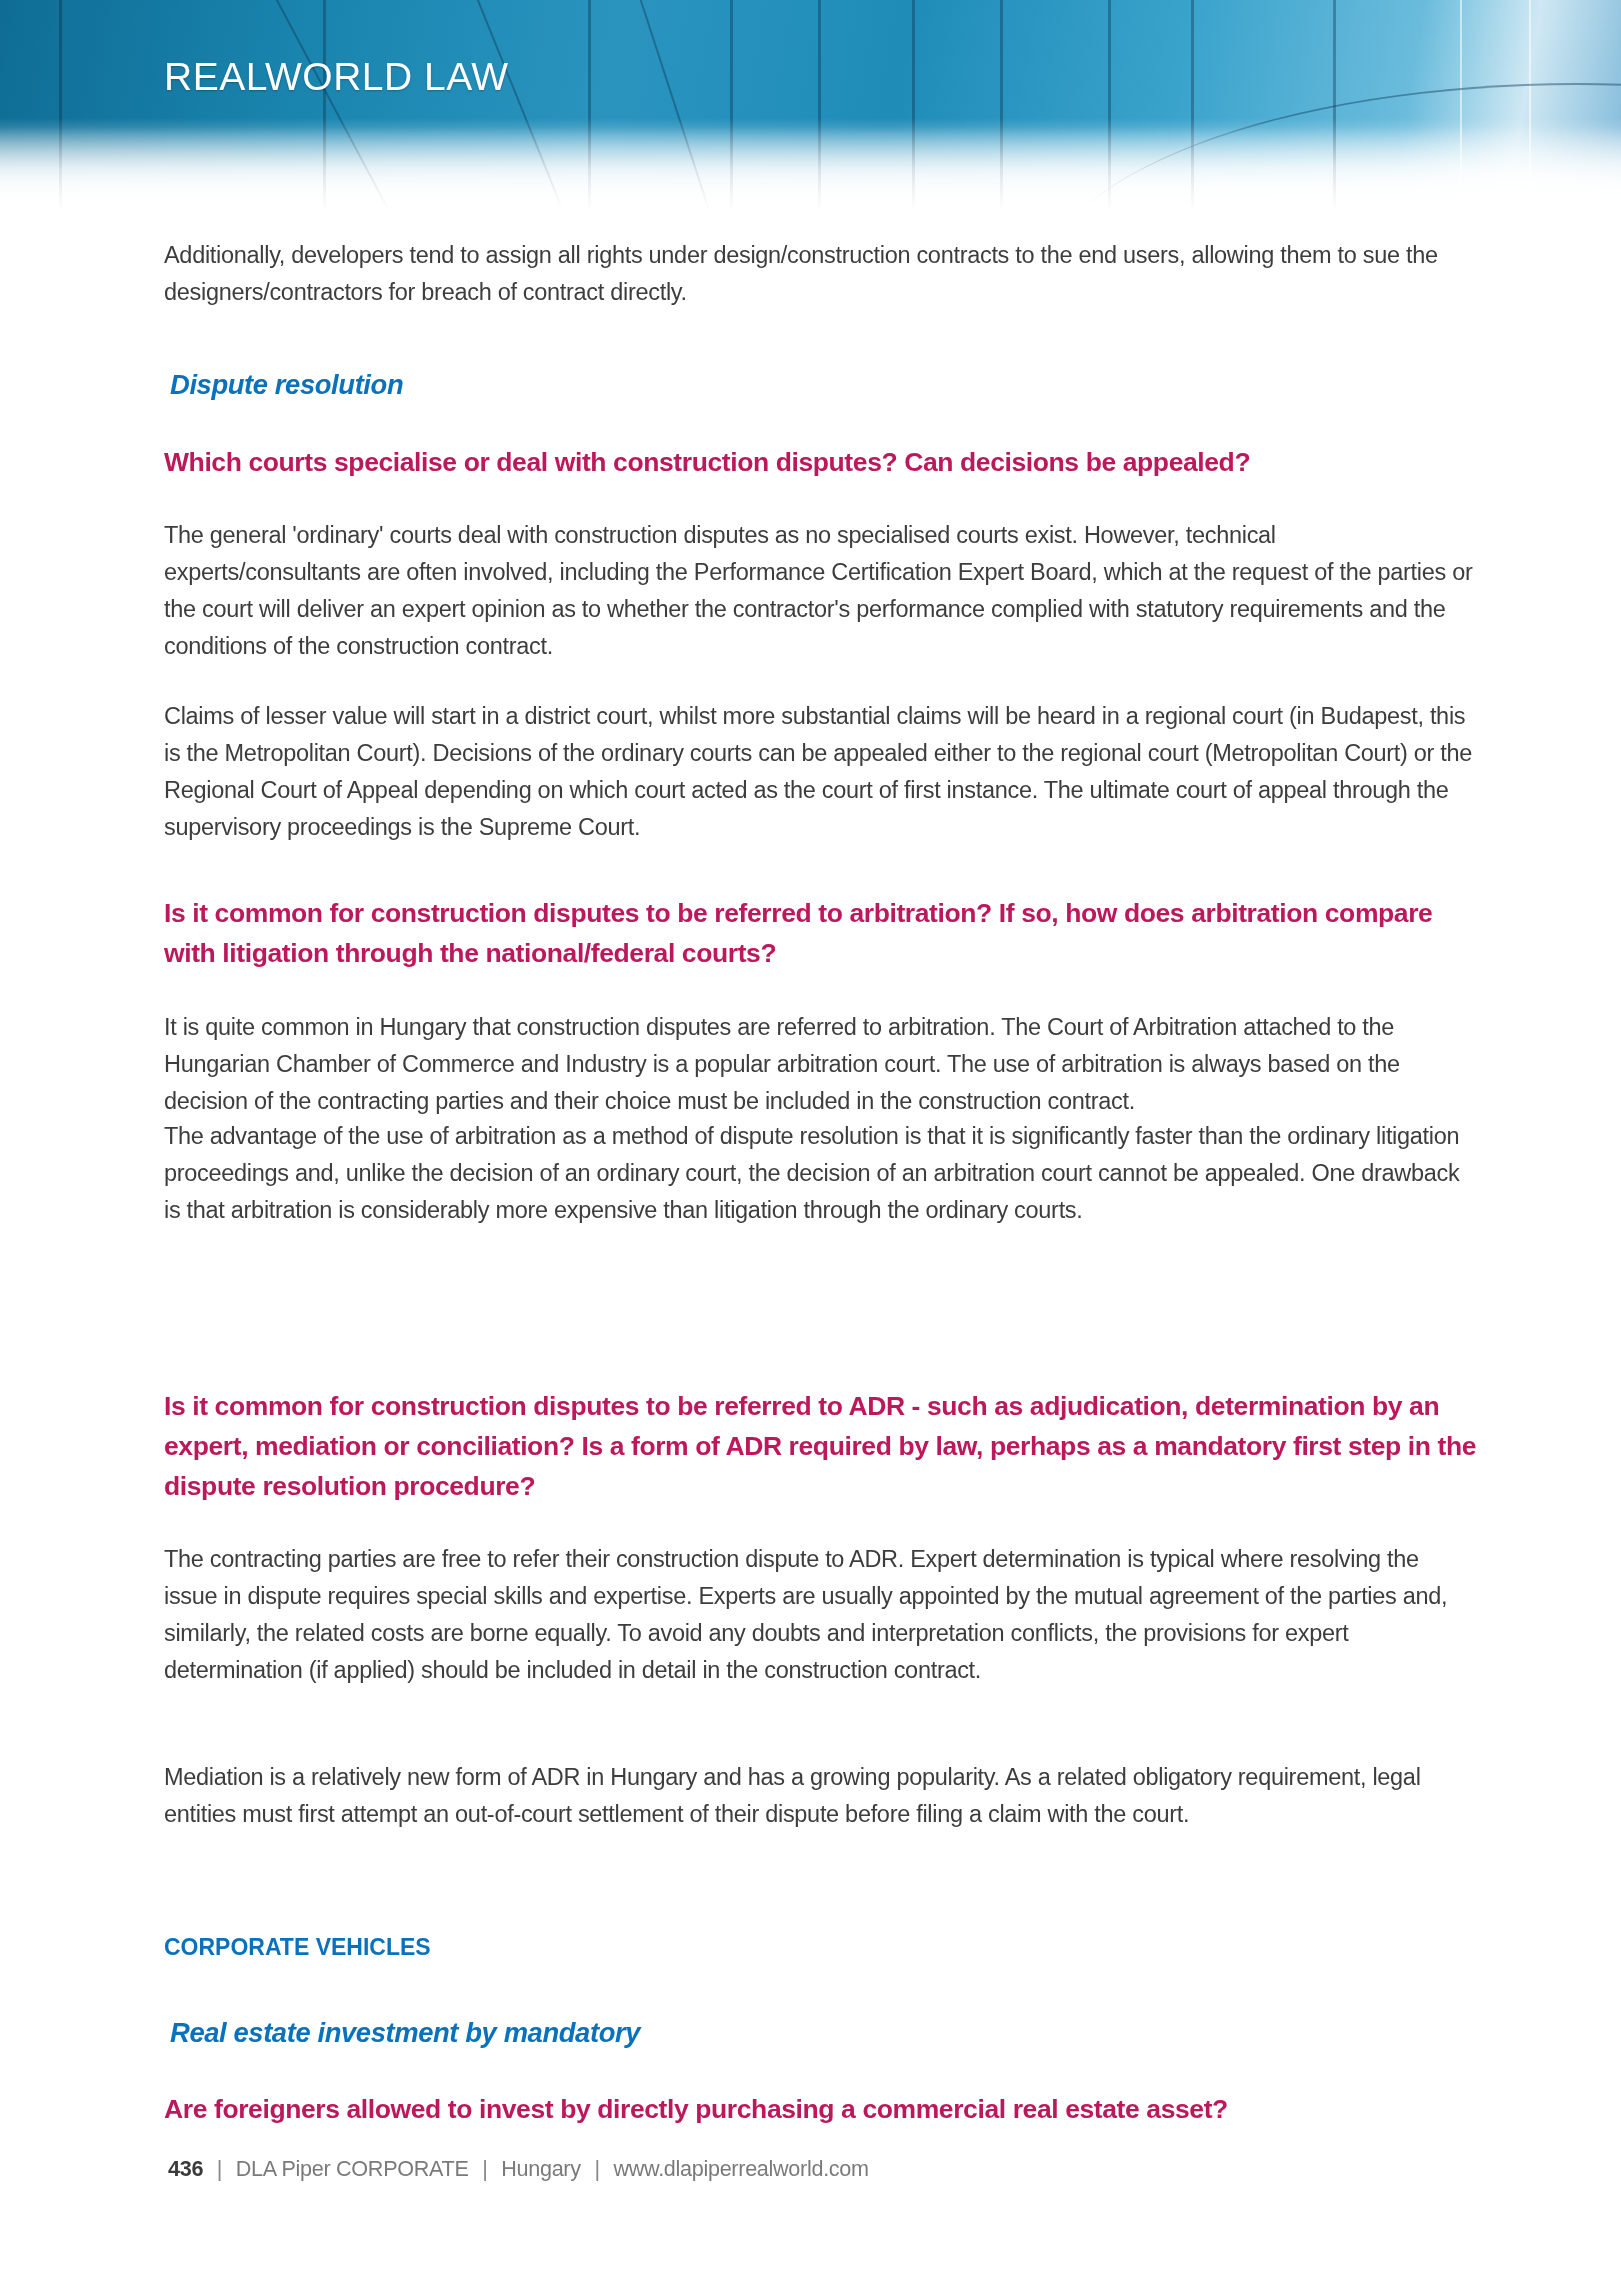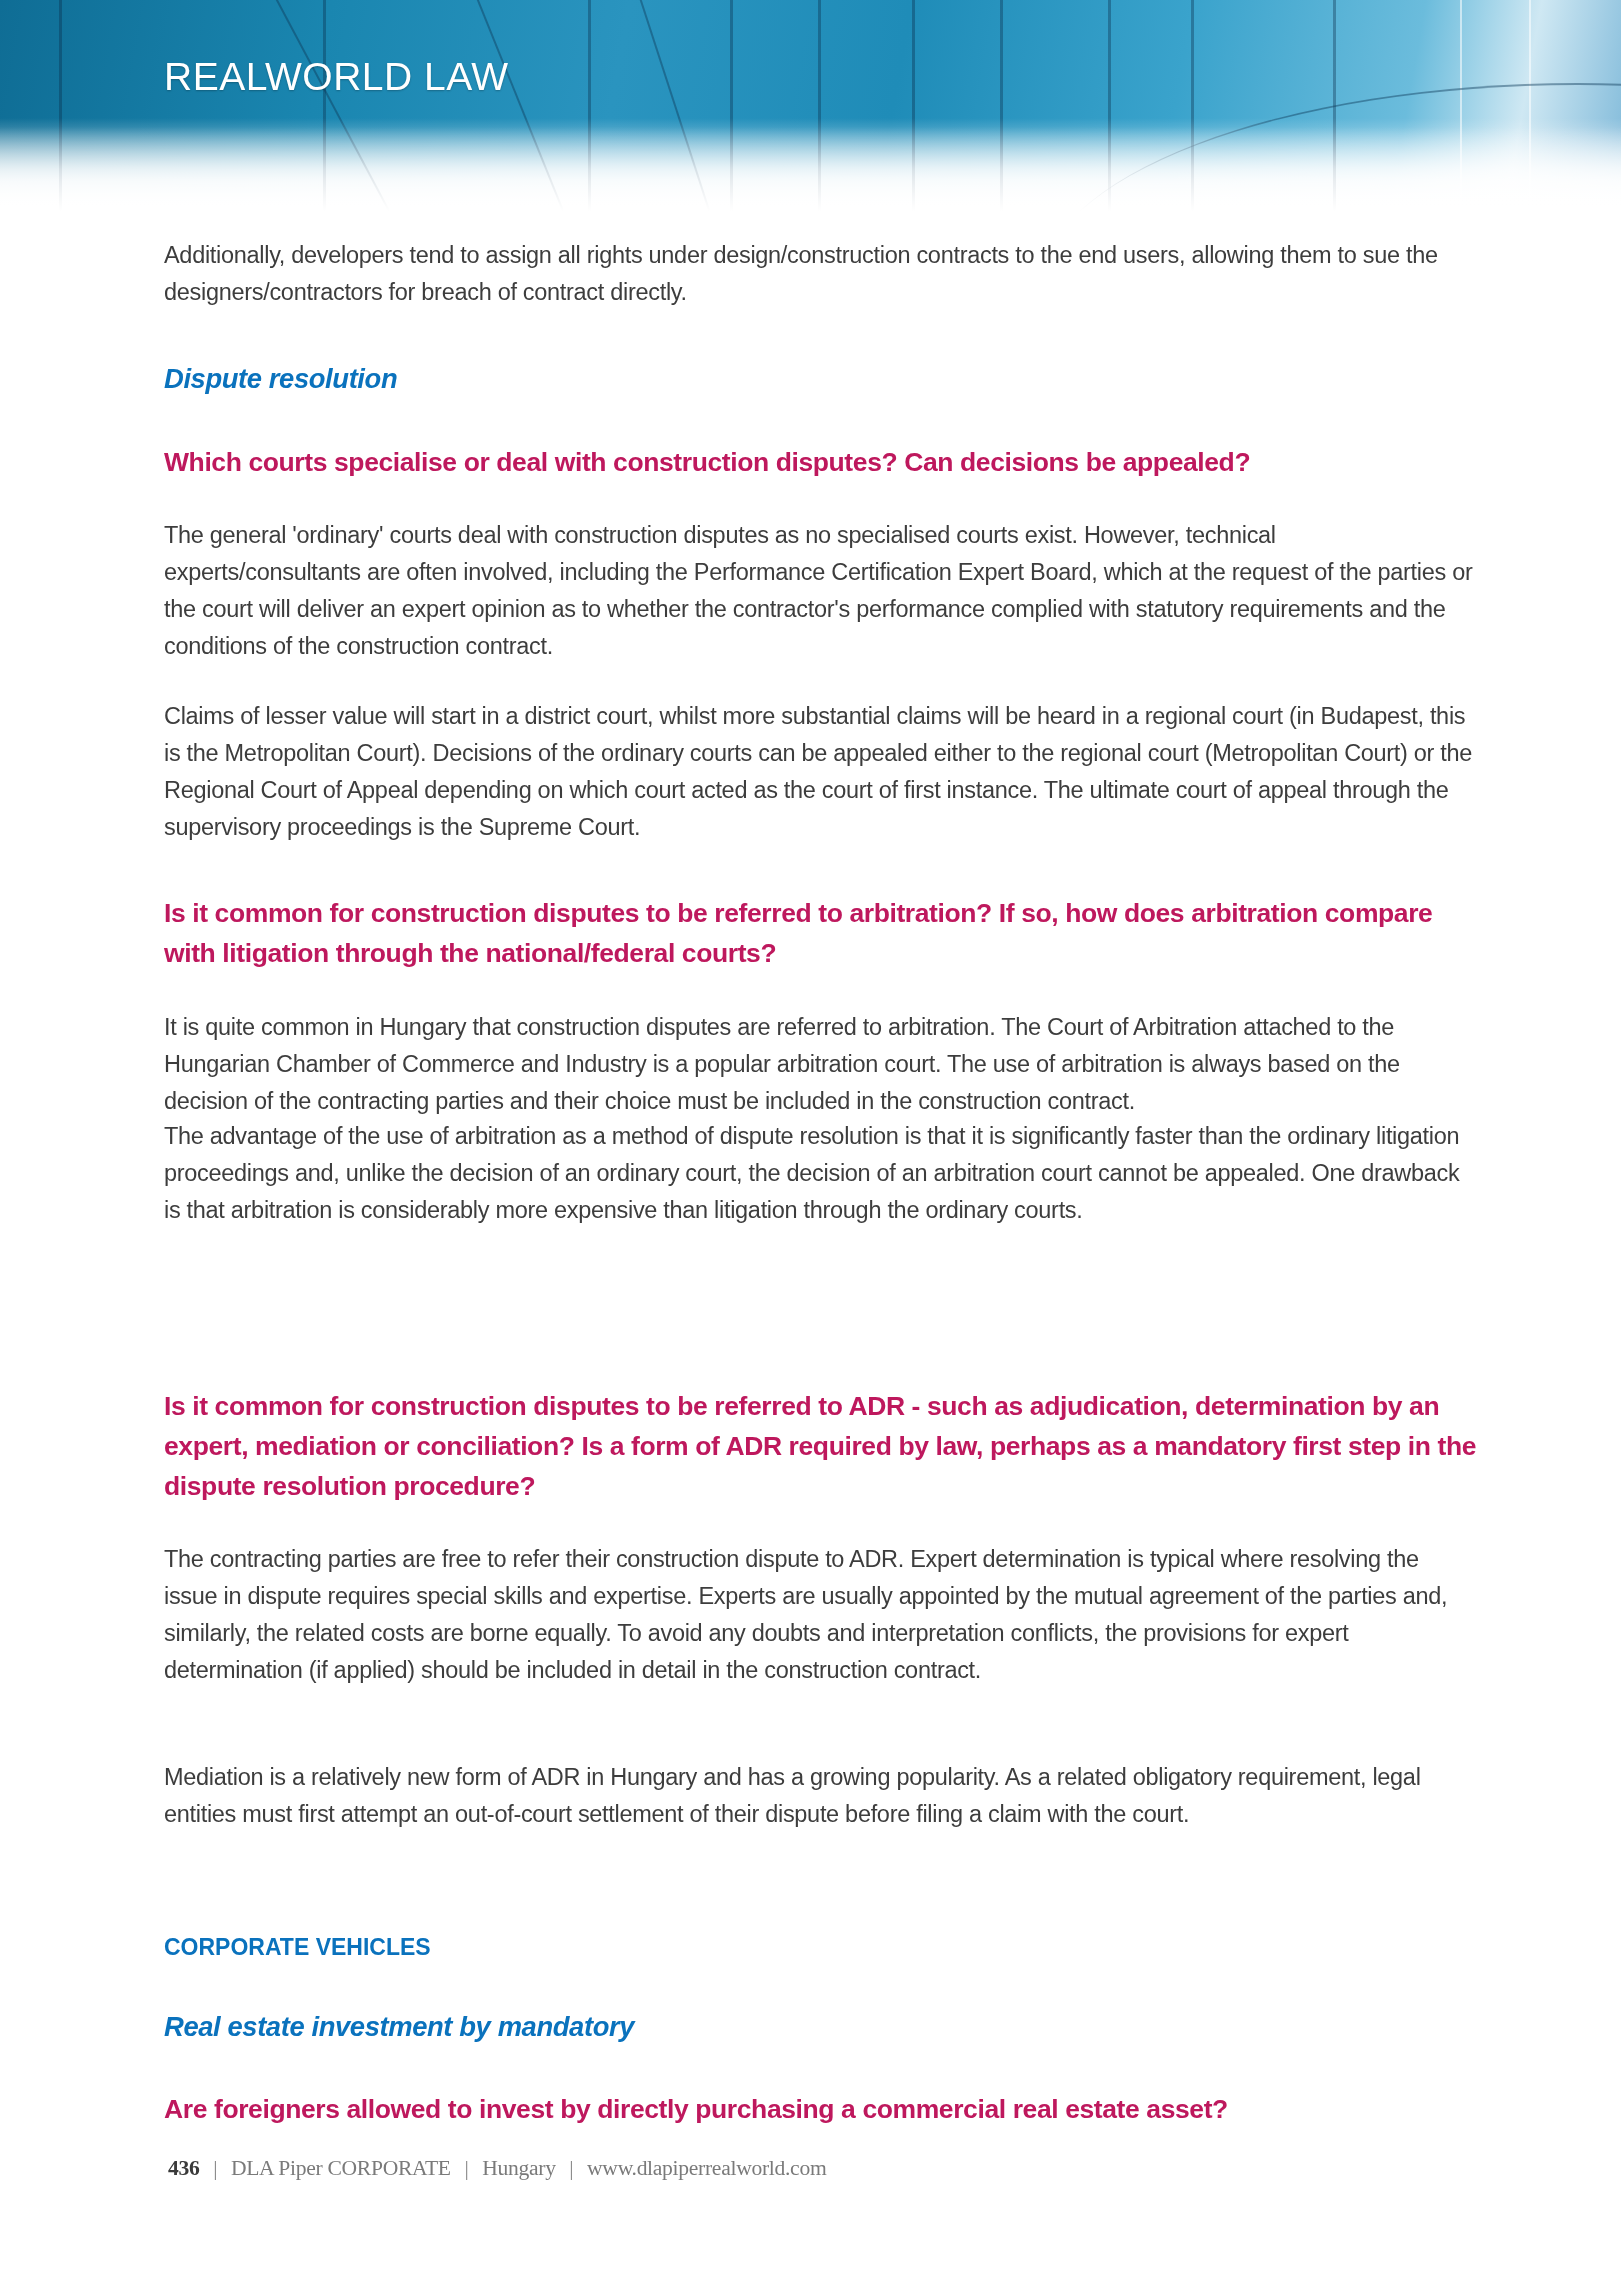--- a/index.html
+++ b/index.html
@@ -41,30 +41,30 @@
     position:absolute; left:0; width:1313px; margin:0;
     color:#3d3d3d; font-size:23.5px; line-height:37px;
     letter-spacing:-0.3px;
   }
   .q {
     position:absolute; left:0; width:1313px; margin:0;
     color:#be185d; font-size:26.5px; line-height:40px;
     letter-spacing:-0.4px;
   }
   .sub {
-    position:absolute; left:0; margin:0;
+    position:absolute; left:0; margin:6px;
     color:#0a72bd; font-size:27.4px; font-style:italic; letter-spacing:-0.4px;text-align:right;
   }
   .h2 {
     position:absolute; left:0; margin:0;
     color:#0a72bd; font-size:23px; font-weight:700; letter-spacing:0px;
   }
   .footer {
     position:absolute; left:168px; top:2156px; font-size:21.6px; color:#7a7a7a;
-    display:flex; align-items:flex-start; letter-spacing:-0.3px;font-family:Liberation Serif, serif;
+    display:flex; align-items:flex-start; letter-spacing:-0.3px;
   }
   .footer .num { color:#3a3a3a; font-weight:700; }
   .footer .sep { color:#888; margin:0 13.7px; }
 </style>
 </head>
 <body>
 
 <div class="banner">
   <div class="glass" style="left:59px"></div>
   <div class="glass" style="left:323px"></div>

